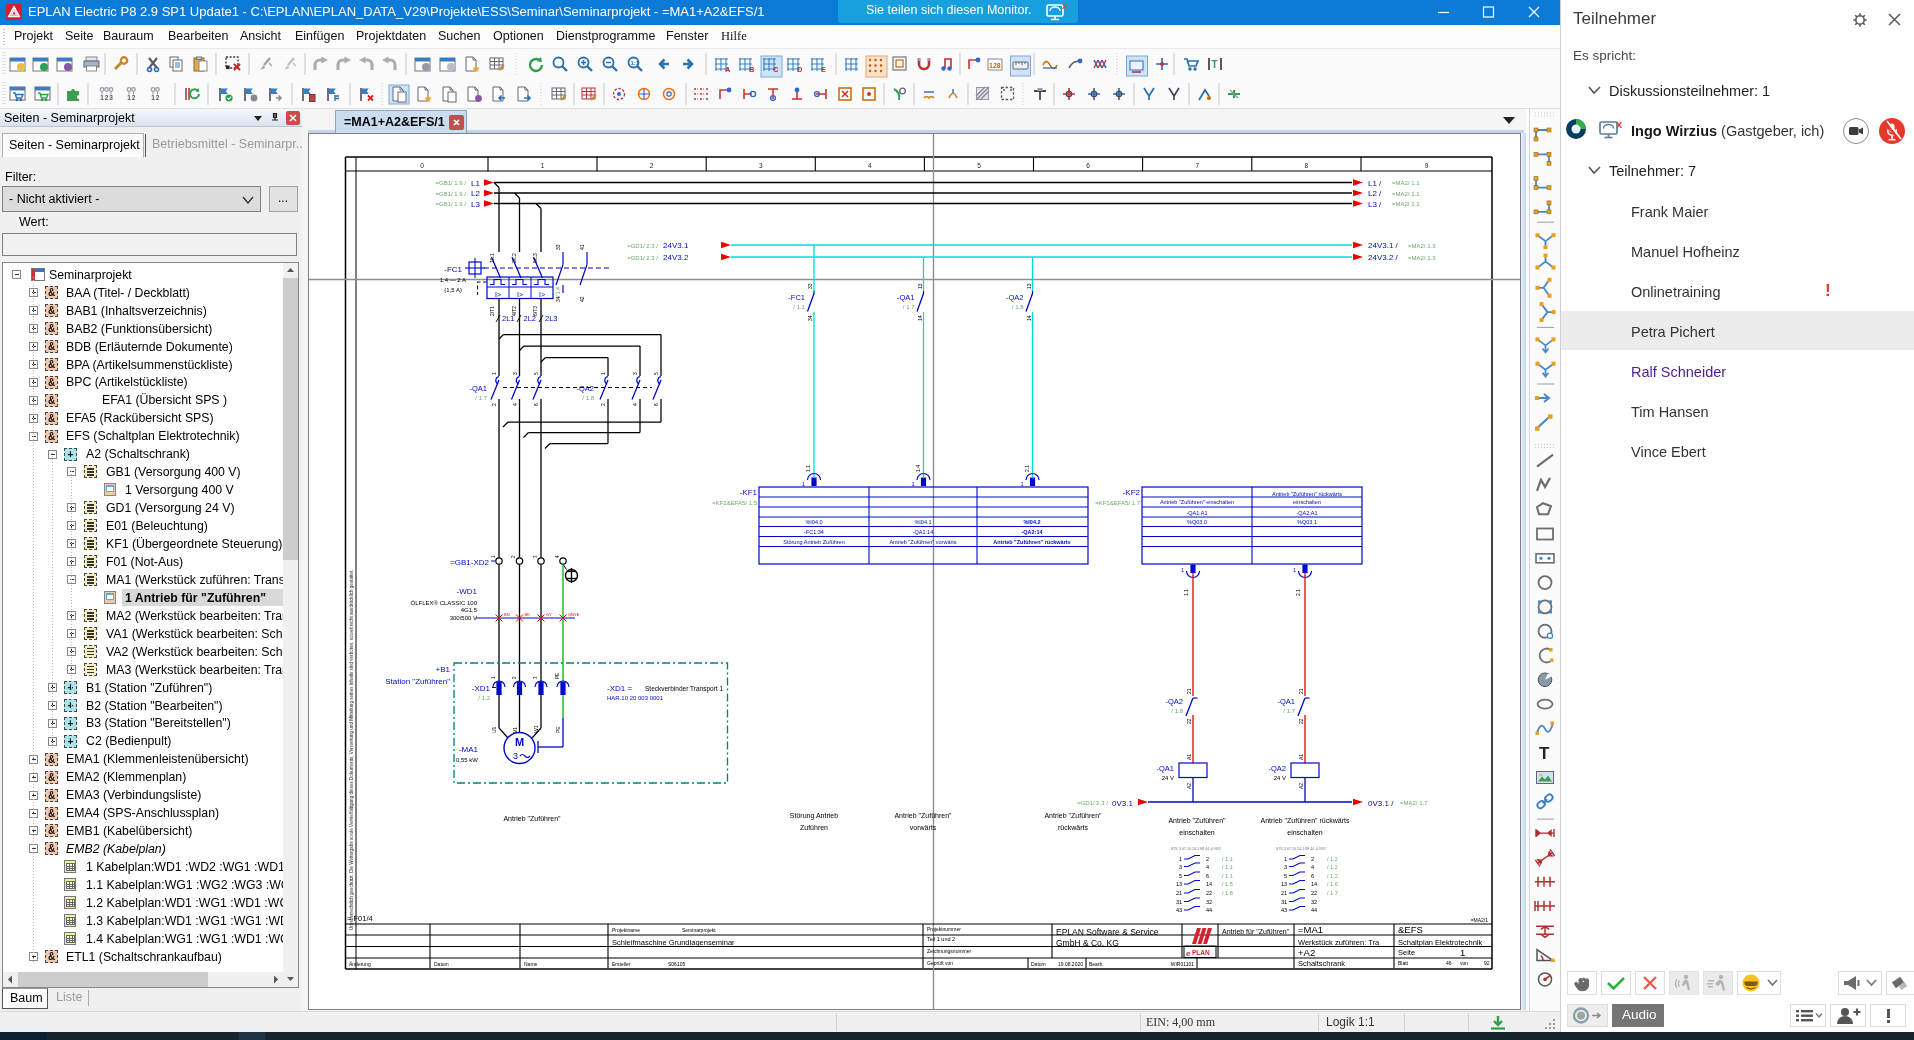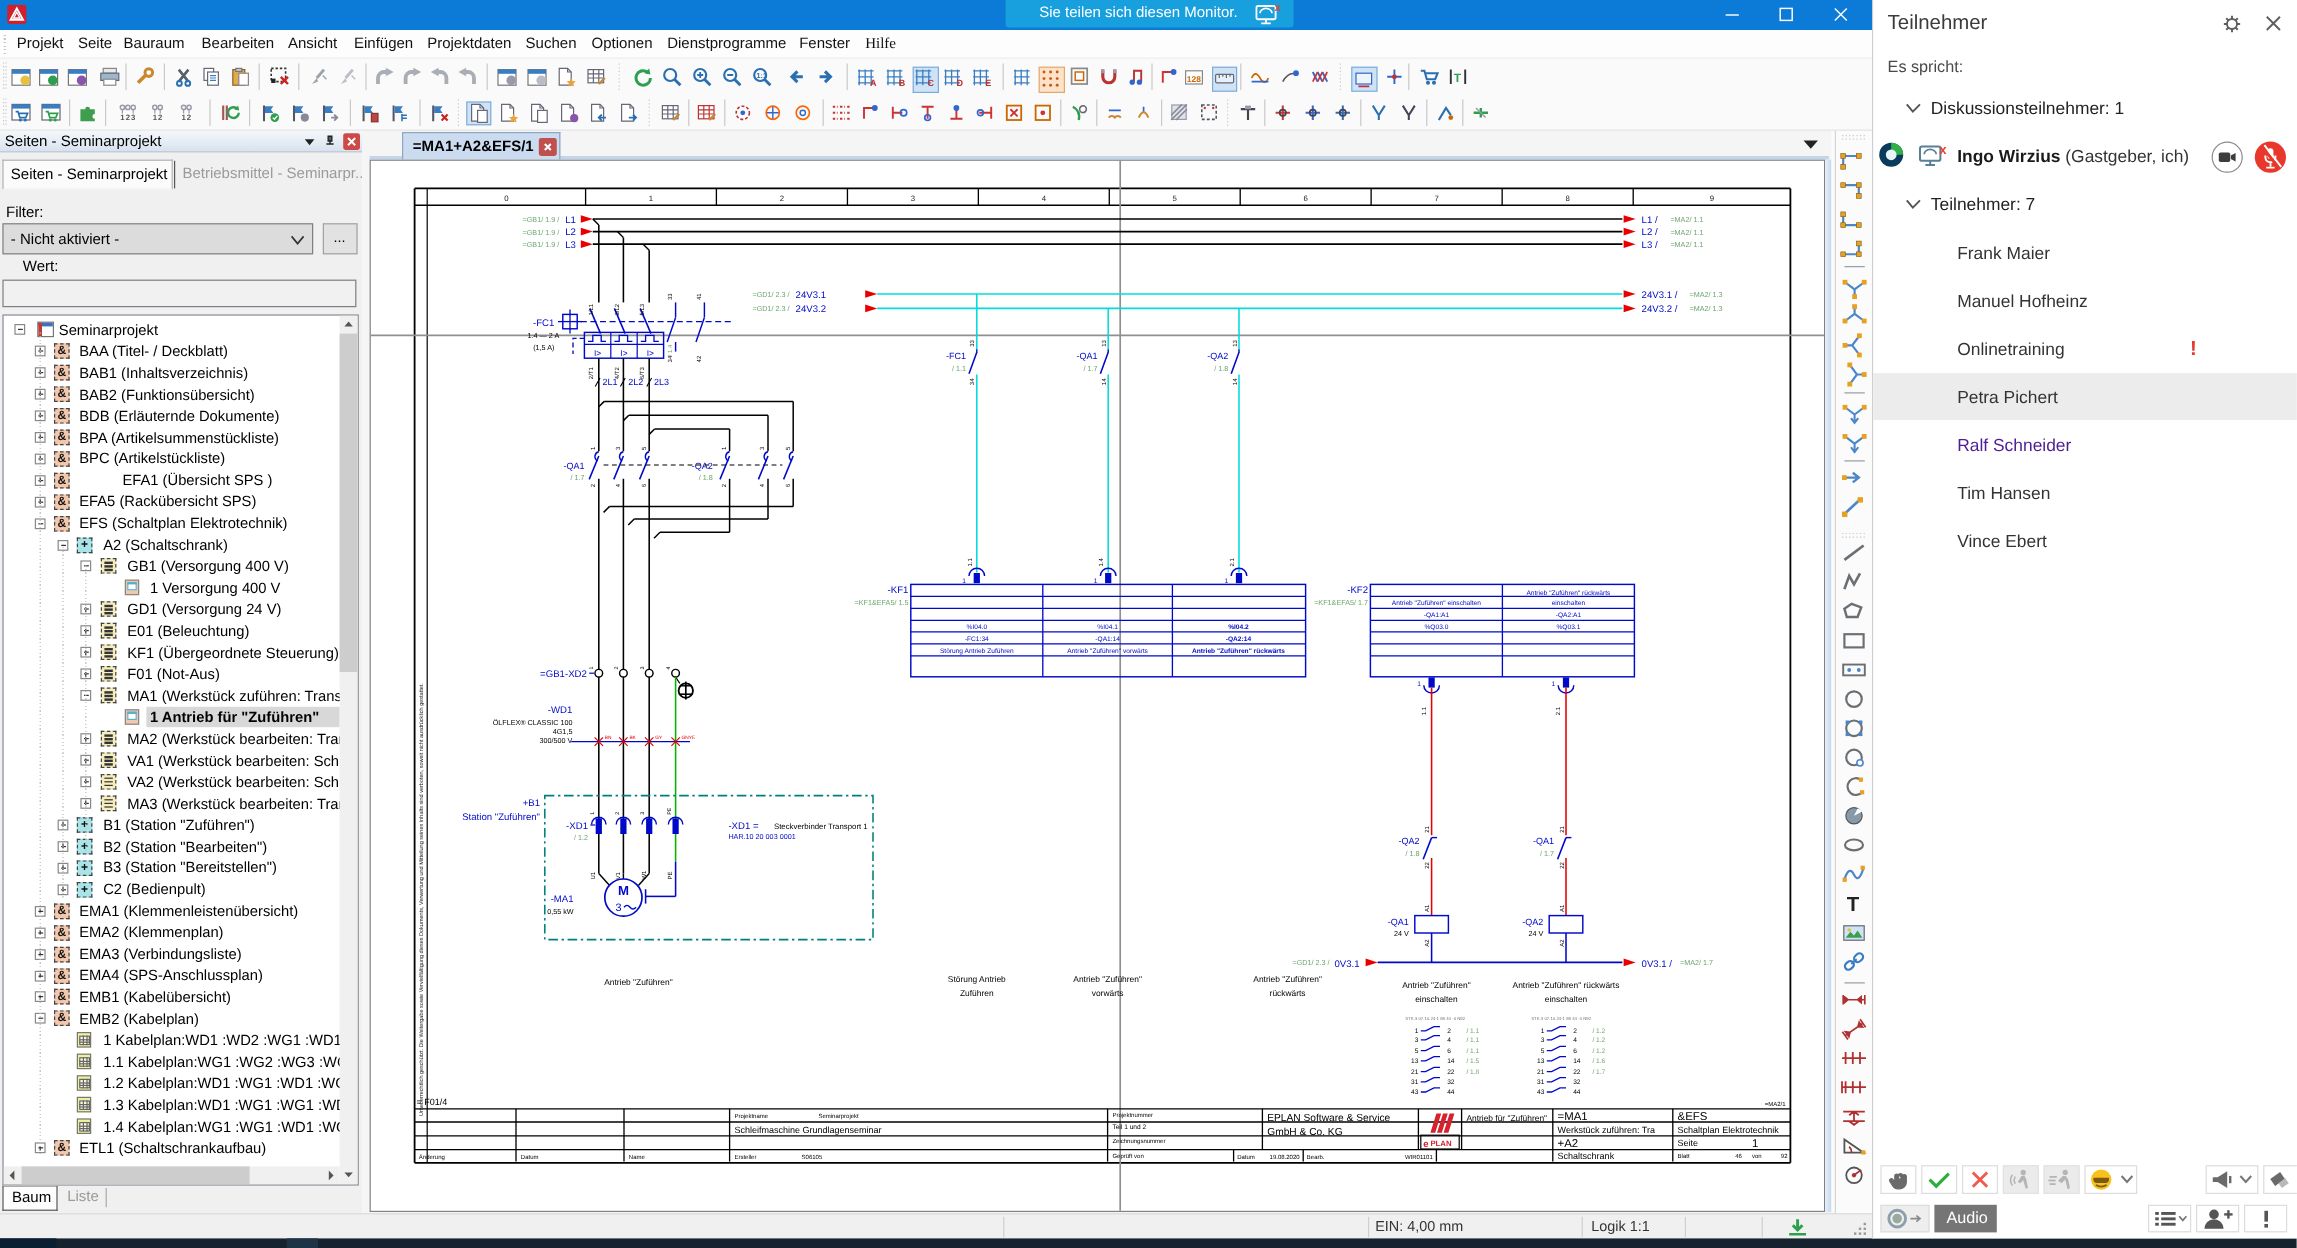--- a/index.html
+++ b/index.html
@@ -14,20 +14,21 @@
 <body>
 <div id="root">
 
 <div class="abs" style="left:0;top:0;width:1560px;height:25px;background:#0c7bd8;"></div>
 <div class="abs" style="left:6px;top:4px;width:16px;height:16px;background:#cf2030;border-radius:2px;">
   <svg width="16" height="16">
         <path d="M8 3 L13.2 12.5 L2.8 12.5 Z" fill="none" stroke="#fff" stroke-width="1.6"></path>
         <path d="M8 6.2 L10.6 11 L5.4 11 Z" fill="none" stroke="#fff" stroke-width="1.1"></path>
       </svg>
 </div>
+<div class="tt" style="left:28px;top:4px;font-size:13px;color:#fff;">EPLAN Electric P8 2.9 SP1 Update1 - C:\EPLAN\EPLAN_DATA_V29\Projekte\ESS\Seminar\Seminarprojekt - =MA1+A2&amp;EFS/1</div>
 <div class="abs" style="left:838px;top:0;width:240px;height:23px;background:#189fdd;border-radius:0 0 3px 3px;">
   <span class="tt" style="left:28px;top:3px;font-size:12.5px;color:#fff;">Sie teilen sich diesen Monitor.</span>
   <svg style="left:208px;top:3px;" width="22" height="18">
     <rect x="1" y="2" width="16" height="11" rx="1.5" fill="none" stroke="#fff" stroke-width="1.6"></rect>
     <path d="M4 8 a5 4 0 0 1 10 0" fill="none" stroke="#fff" stroke-width="1.4"></path>
     <line x1="9" y1="13" x2="9" y2="16" stroke="#fff" stroke-width="1.6"></line>
     <line x1="5" y1="16.5" x2="13" y2="16.5" stroke="#fff" stroke-width="1.5"></line>
     <text x="16" y="6" font-size="9" fill="#e8402a" font-weight="bold">x</text>
   </svg>
 </div>
@@ -786,21 +787,21 @@
 <div class="abs" style="left:26px;top:563.4px;width:9px;height:9px;border:1px solid #898989;background:#fff;">
         <div class="abs" style="left:1.5px;top:3px;width:4px;height:1px;background:#333;"></div>
         <div class="abs" style="left:3px;top:1.5px;width:1px;height:4px;background:#333;"></div>
       </div>
 <div class="abs" style="left:42px;top:561.4px;width:13px;height:13px;background:#f1c7ad;border:1px dashed #444;font-size:10px;line-height:12px;text-align:center;color:#111;font-weight:bold;">&amp;</div>
 <span class="tt" style="left:63px;top:561.1px;font-size:12.3px;font-weight:normal;">EMB1 (Kabelübersicht)</span>
 <div class="abs" style="left:26px;top:581.4px;width:9px;height:9px;border:1px solid #898989;background:#fff;">
         <div class="abs" style="left:1.5px;top:3px;width:4px;height:1px;background:#333;"></div>
       </div>
 <div class="abs" style="left:42px;top:579.4px;width:13px;height:13px;background:#f1c7ad;border:1px dashed #444;font-size:10px;line-height:12px;text-align:center;color:#111;font-weight:bold;">&amp;</div>
-<span class="tt" style="left:63px;top:579.1px;font-size:12.3px;font-weight:normal;">EMB2 (Kabelplan)</span>
+<span class="tt" style="left:63px;top:579.1px;font-size:12.3px;font-weight:normal;font-style:italic;">EMB2 (Kabelplan)</span>
 <div class="abs" style="left:61px;top:597.4px;width:12px;height:13px;background:#eef0a0;border:1px solid #777;">
         <div class="abs" style="left:1px;top:2px;width:9px;height:8px;background:#fbfcd8;border:1px solid #666;"></div>
         <div class="abs" style="left:1px;top:4.5px;width:9px;height:1px;background:#666;"></div>
         <div class="abs" style="left:1px;top:7px;width:9px;height:1px;background:#666;"></div>
         <div class="abs" style="left:4px;top:2px;width:1px;height:8px;background:#666;"></div>
         <div class="abs" style="left:7px;top:2px;width:1px;height:8px;background:#666;"></div>
       </div>
 <span class="tt" style="left:83px;top:597.1px;font-size:12.3px;font-weight:normal;">1 Kabelplan:WD1 :WD2 :WG1 :WD1</span>
 <div class="abs" style="left:61px;top:615.3px;width:12px;height:13px;background:#eef0a0;border:1px solid #777;">
         <div class="abs" style="left:1px;top:2px;width:9px;height:8px;background:#fbfcd8;border:1px solid #666;"></div>
@@ -1473,21 +1474,21 @@
 <path d="M5 817.2999999999996 h18 M5 825.2999999999996 h18 M14 817.2999999999996 v8 m-4 -5 l4 -3 4 3 m-8 5 l4 3 4 -3" stroke="#b03030" fill="none" stroke-width="1.5"></path>
 <path d="M6 851.5999999999996 h16 L6 840.5999999999996 z" fill="none" stroke="#555" stroke-width="1.5"></path>
       <path d="M12 851.5999999999996 a7 7 0 0 0 -2 -5" fill="none" stroke="#b03030" stroke-width="1.5"></path>
       <rect x="20" y="849.5999999999996" width="3.5" height="3.5" fill="#e8a020"></rect>
 <circle cx="14" cy="870.3999999999995" r="6.5" fill="none" stroke="#555" stroke-width="1.5"></circle>
       <path d="M14 870.3999999999995 L20 865.8999999999995" stroke="#b03030" stroke-width="1.5"></path>
       <circle cx="14" cy="870.3999999999995" r="1.8" fill="#b03030"></circle>
     </svg>
 
 <div class="abs" style="left:0;top:1011px;width:1560px;height:21px;background:#f0f0f0;border-top:1px solid #dadada;">
-  <span class="tt" style="left:1146px;top:3px;font-size:12px;color:#333;">EIN: 4,00 mm</span>
+  <span class="tt" style="left:1146px;top:3px;font-size:12px;color:#333;font-family:Liberation Serif, serif;">EIN: 4,00 mm</span>
   <span class="tt" style="left:1326px;top:3px;font-size:12px;color:#333;">Logik 1:1</span>
   <div class="abs" style="left:836px;top:2px;width:1px;height:17px;background:#cfcfcf;"></div>
   <div class="abs" style="left:1140px;top:2px;width:1px;height:17px;background:#cfcfcf;"></div>
   <div class="abs" style="left:1318px;top:2px;width:1px;height:17px;background:#cfcfcf;"></div>
   <div class="abs" style="left:1404px;top:2px;width:1px;height:17px;background:#cfcfcf;"></div>
   <div class="abs" style="left:1468px;top:2px;width:1px;height:17px;background:#cfcfcf;"></div>
   <svg style="left:1488px;top:2px;" width="20" height="17">
     <path d="M10 2 v8 M6 7 l4 4 4-4" stroke="#2f9e4f" stroke-width="2.4" fill="none"></path>
     <line x1="3" y1="14.5" x2="17" y2="14.5" stroke="#2f9e4f" stroke-width="2.2"></line>
   </svg>

